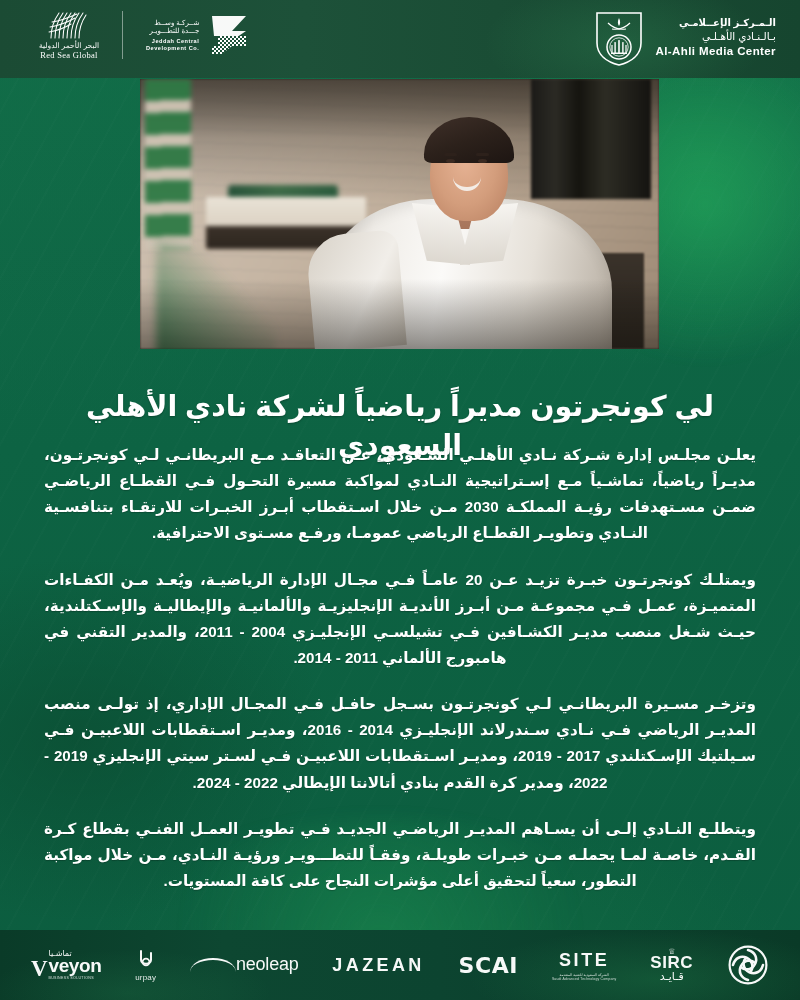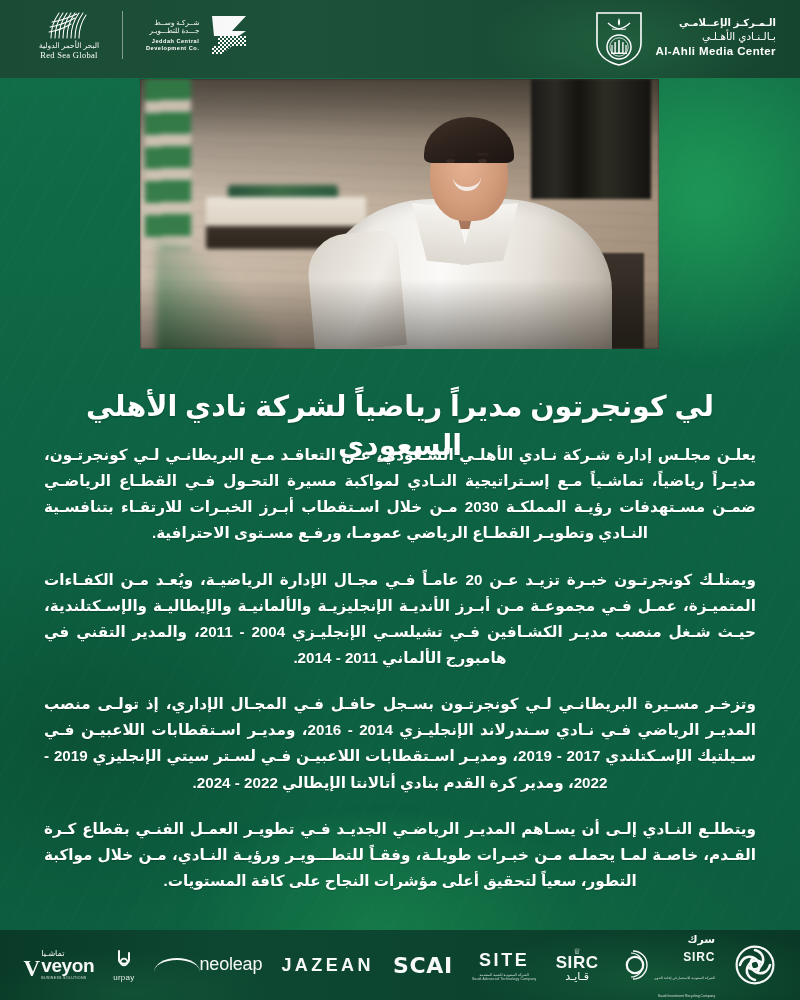--- a/index.html
+++ b/index.html
@@ -500,33 +500,20 @@
         <span class="s-ar">الشركة السعودية للتقنية المتقدمة</span>
         <span class="s-en">Saudi Advanced Technology Company</span>
       </div>
 
       <div class="sponsor sp-qaid">
         <span class="q-crown">♕</span>
         <span class="q-en">SIRC</span>
         <span class="q-ar">قـايـد</span>
       </div>
 
-      <div class="sponsor sp-sirc">
-        <span class="sirc-txt">
-          <span class="sirc-ar">سرك</span><br>
-          <span class="sirc-en">SIRC</span><br>
-          <span class="sirc-ar2">الشركة السعودية للاستثمار في إعادة التدوير</span><br>
-          <span class="sirc-en2">Saudi Investment Recycling Company</span>
-        </span>
-        <svg class="sirc-mark" viewBox="0 0 30 30">
-          <path d="M15 1 A14 14 0 0 1 15 29" fill="none" stroke="#ffffff" stroke-width="1.4"></path>
-          <path d="M13 3 A12 12 0 0 1 13 27" fill="none" stroke="#ffffff" stroke-width="1.2"></path>
-          <circle cx="17" cy="15" r="8.2" fill="none" stroke="#ffffff" stroke-width="2.2"></circle>
-        </svg>
-      </div>
 
       <div class="sponsor sp-rosette">
         <svg class="r-mark" viewBox="0 0 42 42">
           <g fill="none" stroke="#ffffff" stroke-width="2.6" stroke-linecap="round">
             <circle cx="21" cy="21" r="18.4" stroke-width="2.2"></circle>
             <g>
               <path d="M21 6 C28 8, 31 14, 28 20 C25 26, 18 27, 14 23"></path>
               <path d="M36 21 C34 28, 28 31, 22 28 C16 25, 15 18, 19 14"></path>
               <path d="M21 36 C14 34, 11 28, 14 22 C17 16, 24 15, 28 19"></path>
               <path d="M6 21 C8 14, 14 11, 20 14 C26 17, 27 24, 23 28"></path>

